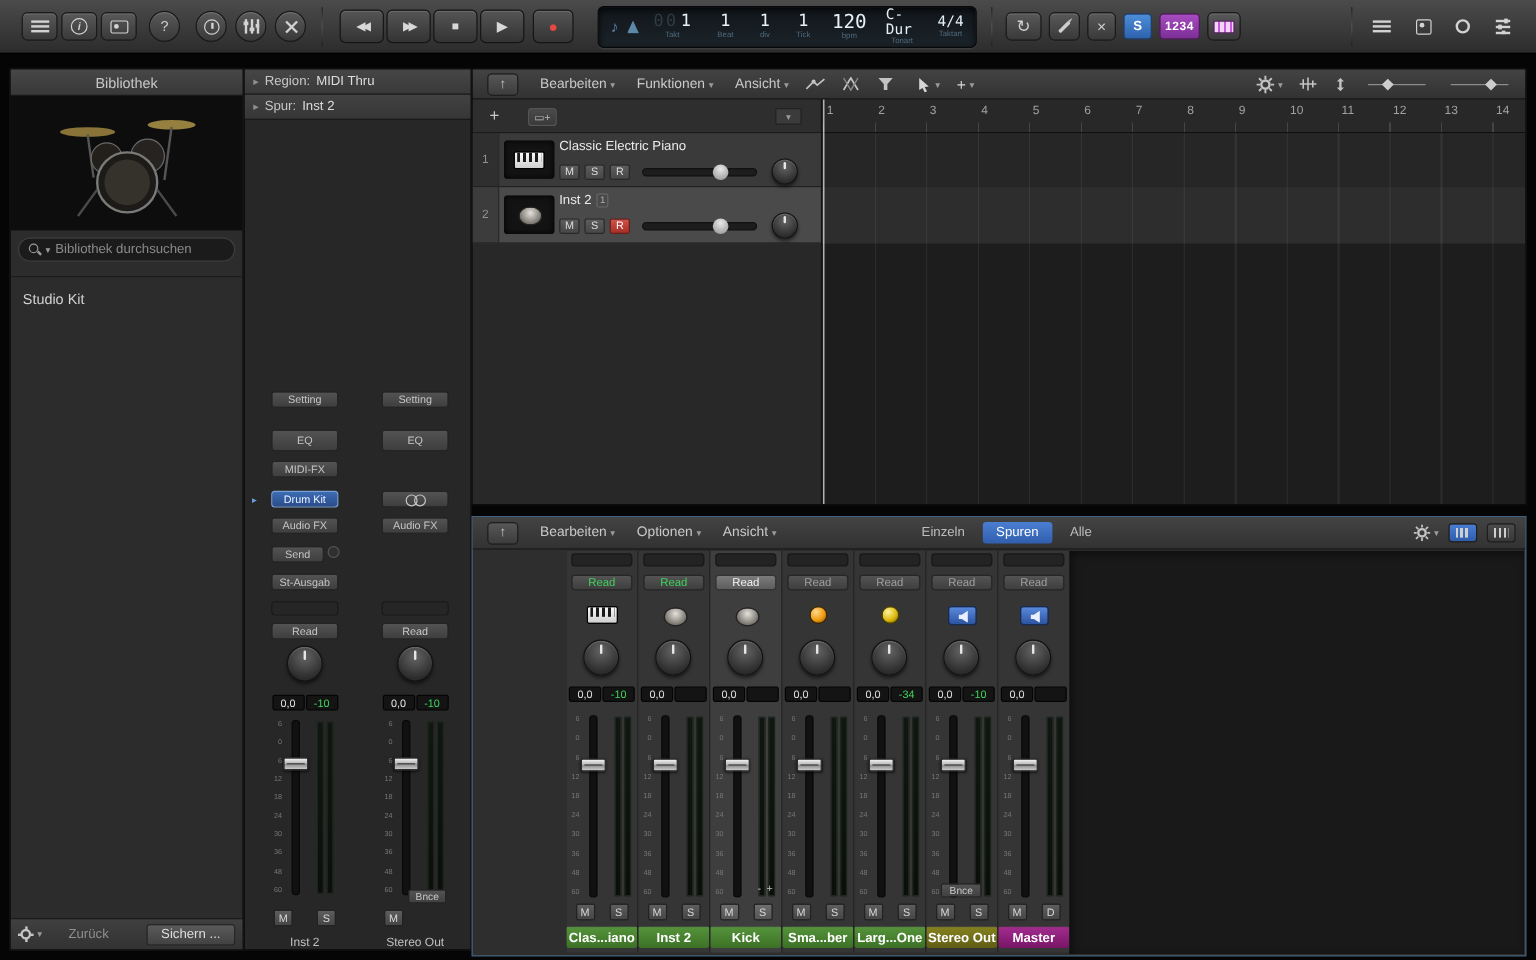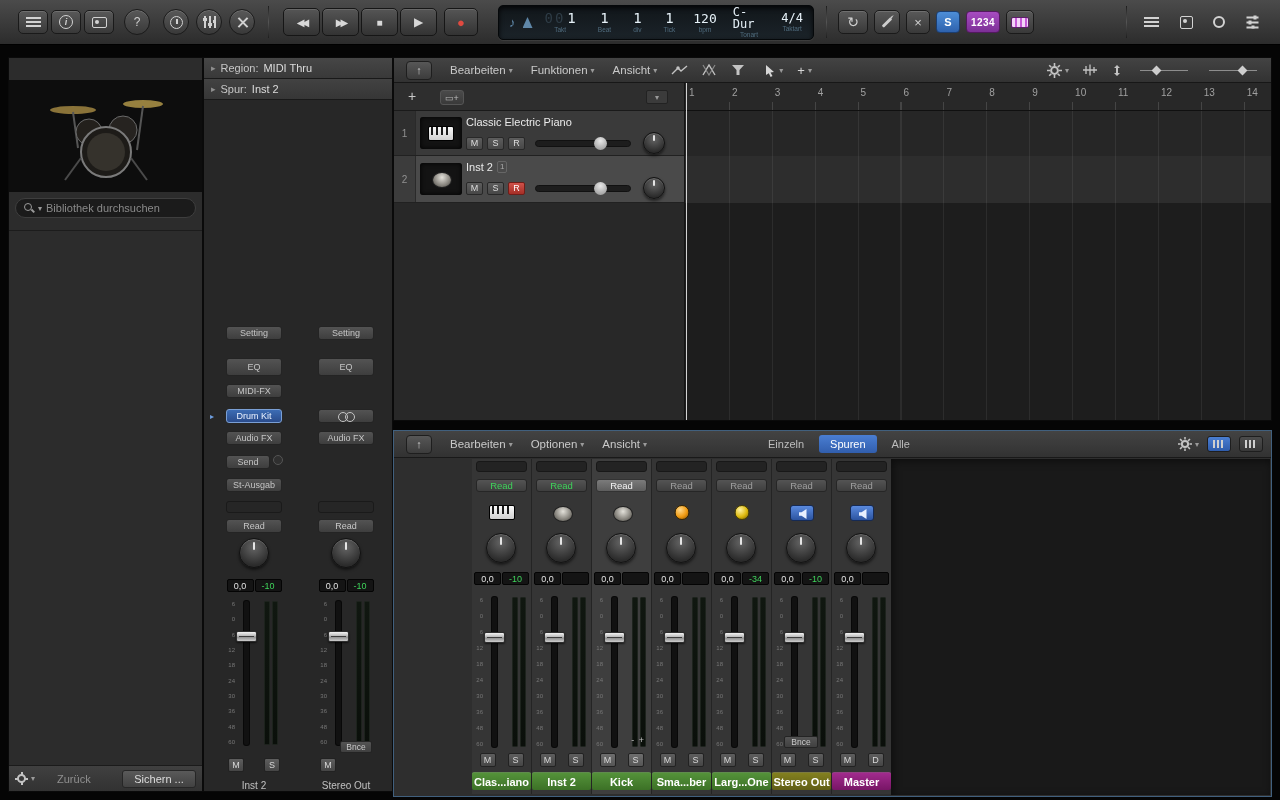--- a/index.html
+++ b/index.html
@@ -290,21 +290,21 @@
         <div class="lcd-g">
           <span class="v">1</span>
           <span class="l">div</span>
         </div>
         <div class="lcd-g">
           <span class="v">1</span>
           <span class="l">Tick</span>
         </div>
       </div>
       <div class="lcd-g" style="margin-left:18px">
-        <span class="v" style="font-size:13px">120</span>
+        <span class="v" style="font-size:16px">120</span>
         <span class="l">bpm</span>
       </div>
       <div class="lcd-g" style="margin-left:16px">
         <span class="v" style="font-size:12px">C-Dur</span>
         <span class="l">Tonart</span>
       </div>
       <div class="lcd-g" style="margin-left:16px">
         <span class="v" style="font-size:12px">4/4</span>
         <span class="l">Taktart</span>
       </div>
@@ -334,40 +334,42 @@
       </div>
     <div class="cb-btn" style="left:1206px;width:26px;background:none;border:none;box-shadow:none">
         <span style="width:12px;height:12px;border:2px solid #d2d2d2;border-radius:50%"></span>
       </div>
     <div class="cb-btn" style="left:1239px;width:26px;background:none;border:none;box-shadow:none">
         <span class="ic-sliders" style="transform:rotate(90deg)"></span>
       </div>
   </div>
 
   <div class="library">
+    <div class="lib-header">Bibliothek</div>
     <div class="lib-image">
       <svg width="150" height="96" viewBox="0 0 150 96">
         <ellipse cx="42" cy="22" rx="23" ry="4" fill="#8a7339"></ellipse>
         <ellipse cx="112" cy="16" rx="20" ry="4" fill="#96803f"></ellipse>
         <line x1="42" y1="24" x2="47" y2="60" stroke="#555" stroke-width="2"></line>
         <line x1="112" y1="18" x2="106" y2="62" stroke="#555" stroke-width="2"></line>
         <circle cx="58" cy="44" r="13" fill="#23201c" stroke="#6a6a6a"></circle>
         <circle cx="92" cy="42" r="14" fill="#262320" stroke="#6a6a6a"></circle>
         <circle cx="75" cy="64" r="25" fill="#1d1b18" stroke="#7a7a7a" stroke-width="2"></circle>
         <circle cx="75" cy="64" r="19" fill="#35322c"></circle>
         <line x1="34" y1="92" x2="50" y2="70" stroke="#4a4a4a" stroke-width="2"></line>
         <line x1="116" y1="92" x2="100" y2="70" stroke="#4a4a4a" stroke-width="2"></line>
       </svg>
     </div>
     <div class="lib-search">
       <span class="mag"></span>
       <span class="caret" style="margin:0">▾</span>
       <input type="text" placeholder="Bibliothek durchsuchen" style="">
     </div>
     <div class="lib-divider"></div>
+    <div class="lib-item">Studio Kit</div>
     <div class="lib-footer">
       <span class="gear"></span>
       <span class="caret">▾</span>
       <span class="lib-back">Zurück</span>
       <span class="lib-save">Sichern ...</span>
     </div>
   </div>
 
   <div class="inspector">
     <div class="insp-hdr">

